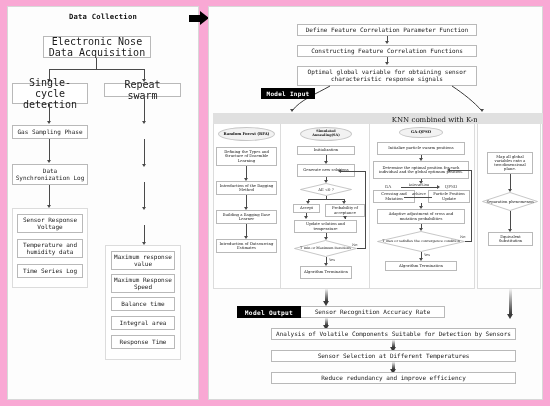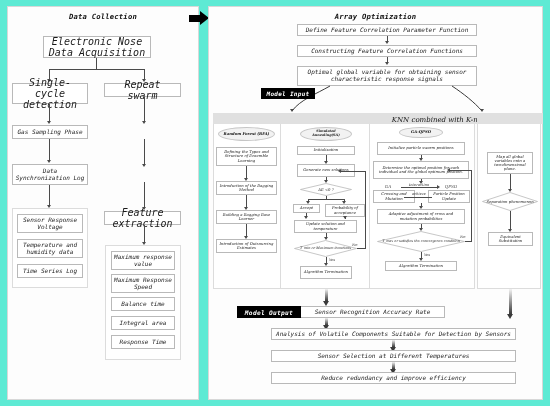--- a/index.html
+++ b/index.html
@@ -1,17 +1,17 @@
 <!DOCTYPE html>
 <html><head>
 <meta charset="utf-8">
 <style>
   html,body{margin:0;padding:0;background:#ffffff;}
   body{font-family:"DejaVu Serif", serif;}
-  #canvas{position:relative;width:550px;height:406px;background:#5eead4;overflow:hidden;font-style:italic;}
+  #canvas{position:relative;width:550px;height:406px;background:#f9a8d4;overflow:hidden;}
 
   
   .panel{position:absolute;background:#fdfdfd;border:1px solid #d8d8d8;box-sizing:border-box;}
   .panel-title{position:absolute;font-family:"DejaVu Sans Mono",monospace;font-weight:bold;
     font-size:7.2px;color:#111;letter-spacing:.2px;white-space:nowrap;text-align:center;}
 
   
   .box{position:absolute;box-sizing:border-box;border:1px solid #b9b9b9;background:#ffffff;
     display:flex;align-items:center;justify-content:center;text-align:center;
     font-family:"DejaVu Serif",serif;color:#1a1a1a;line-height:1.12;padding:1px 2px;}
@@ -106,39 +106,37 @@
   <div class="box mono f7" style="left:104px;top:83px;width:77px;height:14px;">Repeat swarm</div>
   <div class="vline" style="left:144px;top:97px;height:25px;"></div>
   <div class="arrowdown" style="left:141.5px;top:121px;"></div>
 
   <div class="vline" style="left:144px;top:139px;height:26px;"></div>
   <div class="arrowdown" style="left:141.5px;top:164px;"></div>
 
   <div class="vline" style="left:144px;top:182px;height:26px;"></div>
   <div class="arrowdown" style="left:141.5px;top:207px;"></div>
 
-  <div class="box mono f7" style="left:104px;top:211px;width:77px;height:14px;">Feature extraction</div>
   <div class="vline" style="left:144px;top:225px;height:18px;"></div>
   <div class="arrowdown" style="left:141.5px;top:242px;"></div>
 
   <div class="group" style="left:105px;top:245px;width:76px;height:115px;"></div>
   <div class="box mono f65" style="left:111px;top:251px;width:64px;height:19px;">Maximum response value</div>
   <div class="box mono f65" style="left:111px;top:274px;width:64px;height:19px;">Maximum Response Speed</div>
   <div class="box mono f65" style="left:111px;top:297px;width:64px;height:14px;">Balance time</div>
   <div class="box mono f65" style="left:111px;top:316px;width:64px;height:14px;">Integral area</div>
   <div class="box mono f65" style="left:111px;top:335px;width:64px;height:14px;">Response Time</div>
 
   <div class="bigarrow" style="left:189px;top:11px;width:21px;height:15px;">
     <div class="bshaft"></div>
       <div class="bhead"></div>
   </div>
 
   <div class="panel" style="left:208px;top:6px;width:335px;height:394px;"></div>
 
-  <div class="panel-title" style="left:208px;top:12px;width:335px;">Array Optimization</div>
 
   <div class="box mono f65" style="left:297px;top:24px;width:180px;height:12px;">Define Feature Correlation Parameter Function</div>
   <div class="vline" style="left:387px;top:36px;height:6px;"></div>
   <div class="arrowdown" style="left:384.5px;top:41px;"></div>
 
   <div class="box mono f65" style="left:297px;top:45px;width:180px;height:12px;">Constructing Feature Correlation Functions</div>
   <div class="vline" style="left:387px;top:57px;height:6px;"></div>
   <div class="arrowdown" style="left:384.5px;top:62px;"></div>
 
   <div class="box mono f65" style="left:297px;top:66px;width:180px;height:20px;">Optimal global variable for obtaining sensor characteristic response signals</div>

